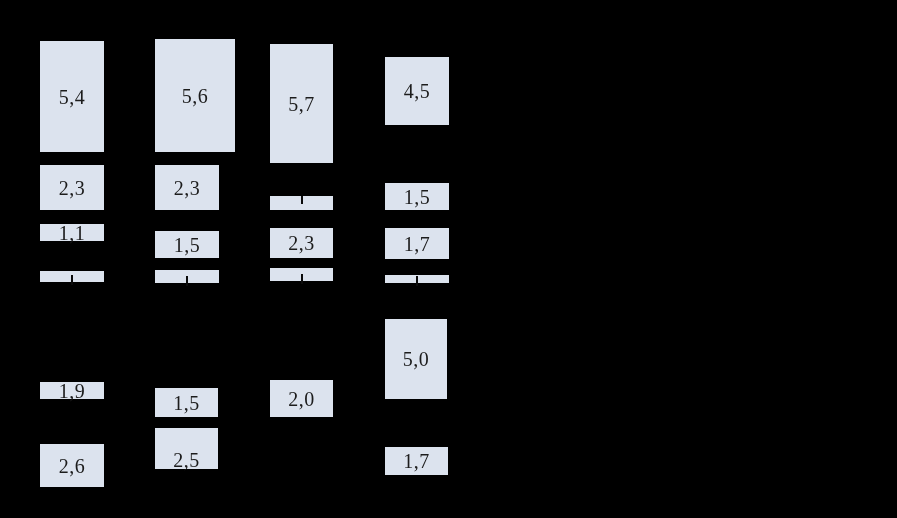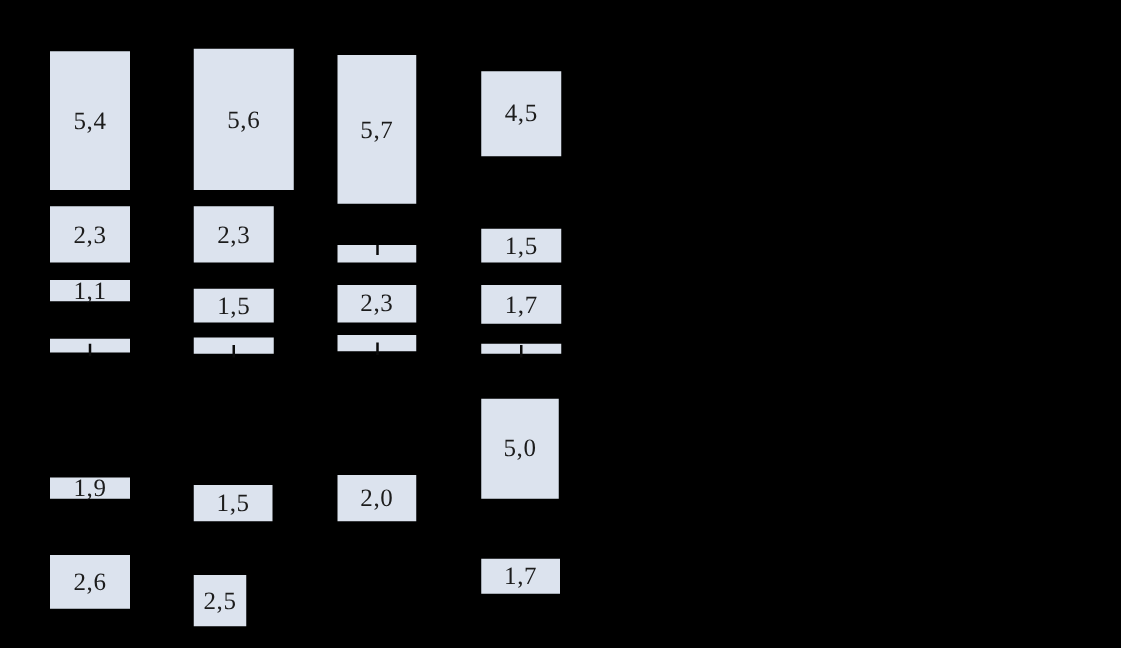--- a/index.html
+++ b/index.html
@@ -55,21 +55,21 @@
   #b-u-c2-r4 { left: 155px; top: 270px; width: 64px; height: 13px; }
   #b-u-c3-r4 { left: 270px; top: 268px; width: 63px; height: 13px; }
   #b-u-c4-r4 { left: 385px; top: 275px; width: 64px; height: 8px;  }
   
   #b-l-c1-r1 { left: 40px;  top: 382px; width: 64px; height: 17px; }
   #b-l-c2-r1 { left: 155px; top: 388px; width: 63px; height: 29px; }
   #b-l-c3-r1 { left: 270px; top: 380px; width: 63px; height: 37px; }
   #b-l-c4-r1 { left: 385px; top: 319px; width: 62px; height: 80px; justify-content: center; }
   
   #b-l-c1-r2 { left: 40px;  top: 432px; width: 64px; height: 43px; margin-top: 12px; }
-  #b-l-c2-r2 { left: 155px; top: 460px; width: 42px; height: 41px; }
+  #b-l-c2-r2 { left: 155px; top: 428px; width: 63px; height: 41px; align-items: flex-end; }
   #b-l-c3-r2 { left: 270px; top: 427px; width: 63px; height: 48px; }
   #b-l-c4-r2 { left: 385px; top: 447px; width: 63px; height: 28px; }
 </style>
 </head>
 <body>
 
 <div id="canvas">
 
   <div class="seg" id="b-u-c1-r1">
       <span>5,4</span>

